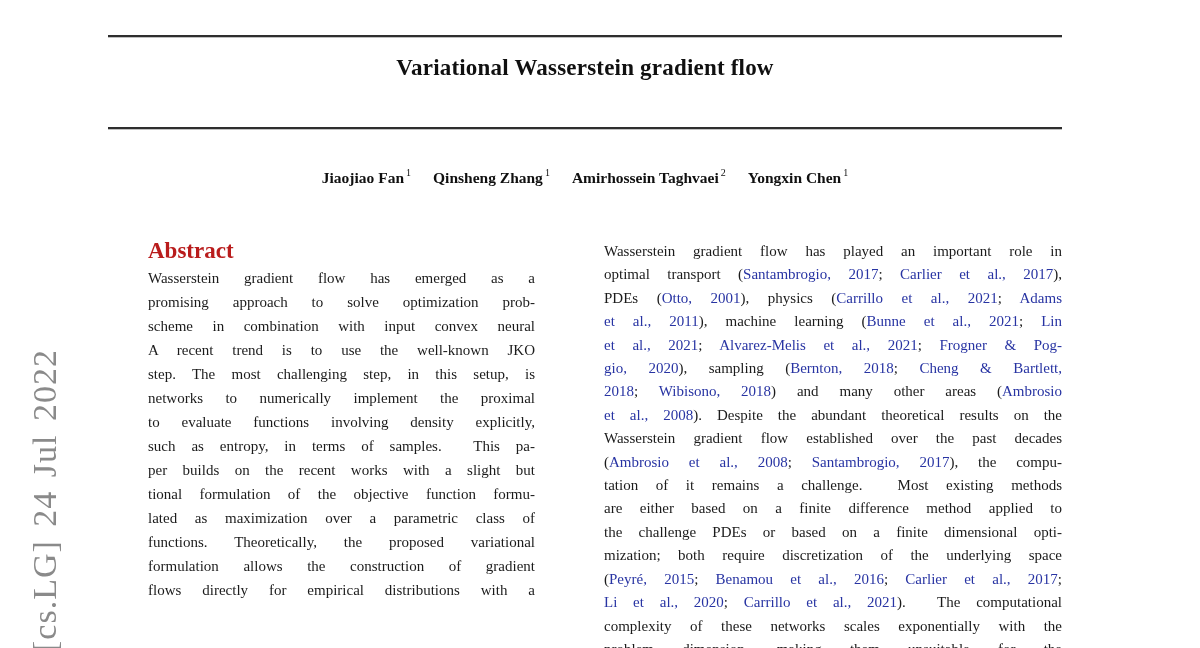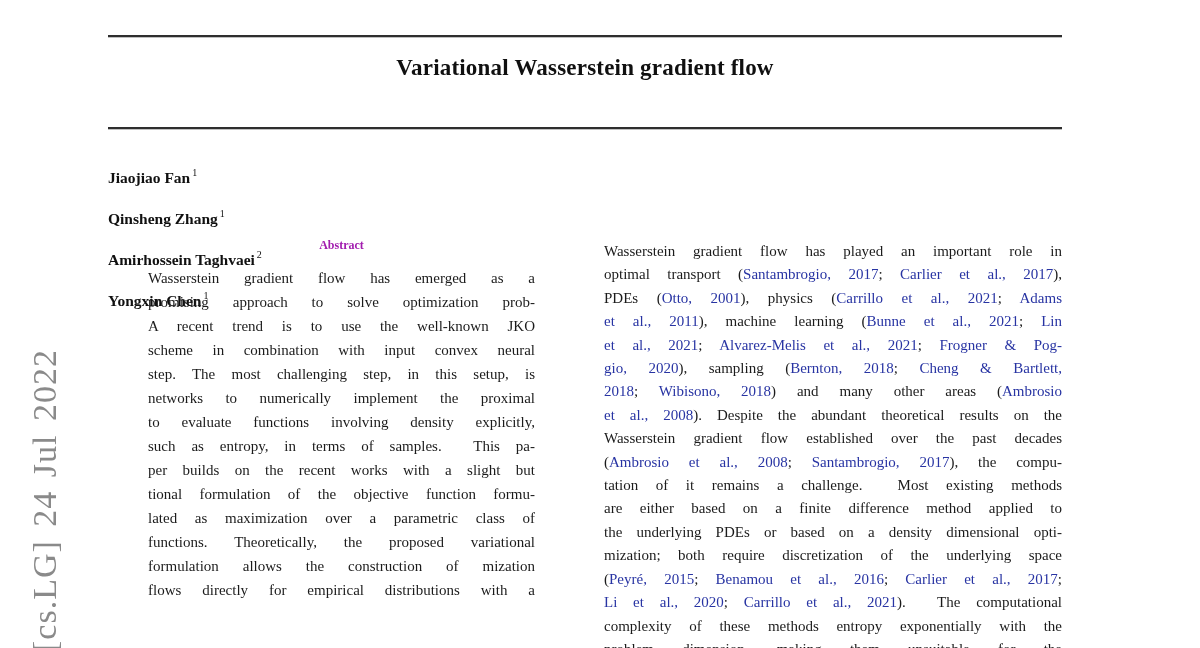--- a/index.html
+++ b/index.html
@@ -23,28 +23,28 @@
   .rule.top{top:35px;}
   .rule.mid{top:127px;}
   .paper-title{
     position:absolute;left:108px;top:55px;width:954px;
     text-align:center;font-size:23px;font-weight:bold;color:#101010;
     letter-spacing:0.2px;
   }
   .authors-row{
     position:absolute;left:108px;top:168px;width:954px;
     display:flex;justify-content:center;gap:22px;
-    font-size:15.5px;font-weight:bold;color:#101010;white-space:nowrap;flex-direction:column;
+    font-size:15.5px;font-weight:bold;color:#101010;white-space:nowrap;
   }
   .authors-row sup{
     font-weight:normal;font-size:10px;position:relative;top:-1px;margin-left:2px;
   }
   .abstract-heading{
     position:absolute;left:148px;top:238px;width:387px;
-    text-align:center;font-size:12px;font-weight:bold;color:#a21caf;
+    font-size:23px;font-weight:bold;color:#b91c1c;
   }
   .abstract-body{
     position:absolute;left:148px;top:266px;width:387px;
     font-size:15px;line-height:24px;
   }
   .intro-body{
     position:absolute;left:604px;top:240px;width:458px;
     font-size:15px;line-height:23.4px;
   }
   .tline{
@@ -76,47 +76,47 @@
     <span>Qinsheng Zhang<sup>1</sup></span>
     <span>Amirhossein Taghvaei<sup>2</sup></span>
     <span>Yongxin Chen<sup>1</sup></span>
   </div>
 
 <div>
   <div class="abstract-heading">Abstract</div>
   <div class="abstract-body">
       <div class="tline"><span>Wasserstein gradient flow has emerged as a</span></div>
       <div class="tline"><span>promising approach to solve optimization prob-</span></div>
+      <div class="tline"><span>scheme in combination with input convex neural</span></div>
       <div class="tline"><span>A recent trend is to use the well-known JKO</span></div>
-      <div class="tline"><span>scheme in combination with input convex neural</span></div>
       <div class="tline"><span>step. The most challenging step, in this setup, is</span></div>
       <div class="tline"><span>networks to numerically implement the proximal</span></div>
       <div class="tline"><span>to evaluate functions involving density explicitly,</span></div>
       <div class="tline"><span>such as entropy, in terms of samples.  This pa-</span></div>
       <div class="tline"><span>per builds on the recent works with a slight but</span></div>
       <div class="tline"><span>tional formulation of the objective function formu-</span></div>
       <div class="tline"><span>lated as maximization over a parametric class of</span></div>
       <div class="tline"><span>functions. Theoretically, the proposed variational</span></div>
-      <div class="tline"><span>formulation allows the construction of mization</span></div>
+      <div class="tline"><span>formulation allows the construction of gradient</span></div>
       <div class="tline"><span>flows directly for empirical distributions with a</span></div>
     </div>
 </div>
 
 <div class="intro-body">
     <div class="tline"><span>Wasserstein gradient flow has played an important role in</span></div>
     <div class="tline"><span>optimal transport (</span><span class="cite">Santambrogio, 2017</span><span>; </span><span class="cite">Carlier et al., 2017</span><span>),</span></div>
     <div class="tline"><span>PDEs (</span><span class="cite">Otto, 2001</span><span>), physics (</span><span class="cite">Carrillo et al., 2021</span><span>; </span><span class="cite">Adams</span></div>
     <div class="tline"><span class="cite">et al., 2011</span><span>), machine learning (</span><span class="cite">Bunne et al., 2021</span><span>; </span><span class="cite">Lin</span></div>
     <div class="tline"><span class="cite">et al., 2021</span><span>; </span><span class="cite">Alvarez-Melis et al., 2021</span><span>; </span><span class="cite">Frogner &amp; Pog-</span></div>
     <div class="tline"><span class="cite">gio, 2020</span><span>), sampling (</span><span class="cite">Bernton, 2018</span><span>; </span><span class="cite">Cheng &amp; Bartlett,</span></div>
     <div class="tline"><span class="cite">2018</span><span>; </span><span class="cite">Wibisono, 2018</span><span>) and many other areas (</span><span class="cite">Ambrosio</span></div>
     <div class="tline"><span class="cite">et al., 2008</span><span>). Despite the abundant theoretical results on the</span></div>
     <div class="tline"><span>Wasserstein gradient flow established over the past decades</span></div>
     <div class="tline"><span>(</span><span class="cite">Ambrosio et al., 2008</span><span>; </span><span class="cite">Santambrogio, 2017</span><span>), the compu-</span></div>
     <div class="tline"><span>tation of it remains a challenge.  Most existing methods</span></div>
     <div class="tline"><span>are either based on a finite difference method applied to</span></div>
-    <div class="tline"><span>the underlying PDEs or based on a density dimensional opti-</span></div>
+    <div class="tline"><span>the challenge PDEs or based on a finite dimensional opti-</span></div>
     <div class="tline"><span>mization; both require discretization of the underlying space</span></div>
     <div class="tline"><span>(</span><span class="cite">Peyré, 2015</span><span>; </span><span class="cite">Benamou et al., 2016</span><span>; </span><span class="cite">Carlier et al., 2017</span><span>;</span></div>
     <div class="tline"><span class="cite">Li et al., 2020</span><span>; </span><span class="cite">Carrillo et al., 2021</span><span>).  The computational</span></div>
-    <div class="tline"><span>complexity of these methods entropy exponentially with the</span></div>
+    <div class="tline"><span>complexity of these networks scales exponentially with the</span></div>
     <div class="tline"><span>problem dimension, making them unsuitable for the</span></div>
   </div>
 
 </body></html>

